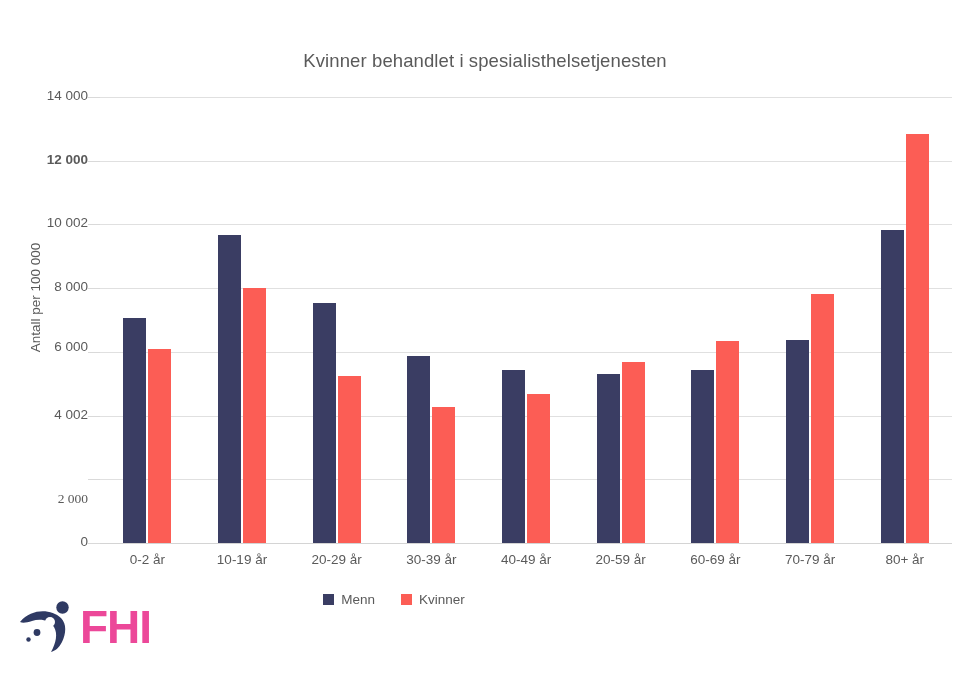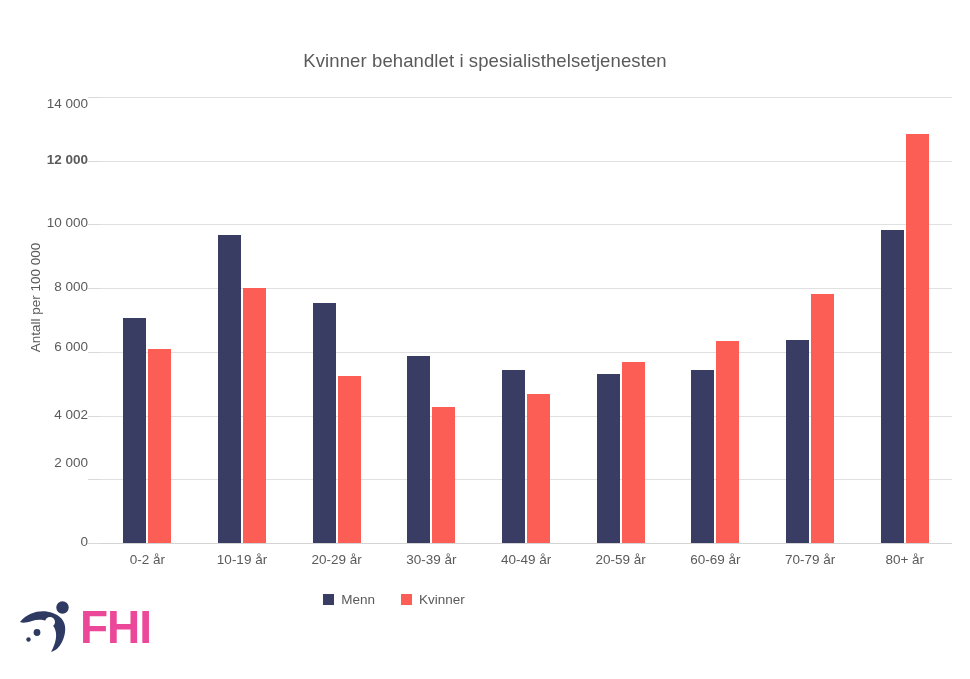--- a/index.html
+++ b/index.html
@@ -236,33 +236,33 @@
           <div class="bar kvinner" style="height: 249.441px; background: rgb(252, 93, 85);"></div>
         </div>
         <div class="bar-group">
           <div class="bar menn" style="height: 313.156px; background: rgb(58, 61, 99);"></div>
           <div class="bar kvinner" style="height: 408.727px; background: rgb(252, 93, 85);"></div>
         </div>
       </div>
   </div>
 
   <div id="y-ticks">
-      <div class="y-tick-label" style="top: 96px;">14 000</div>
+      <div class="y-tick-label" style="top: 88px;">14 000</div>
       <div class="y-tick-mark" style="top: 97px;"></div>
       <div class="y-tick-label" style="top: 151.714px; font-weight: bold;">12 000</div>
       <div class="y-tick-mark" style="top: 160.714px;"></div>
-      <div class="y-tick-label" style="top: 215.429px;">10 000</div>
+      <div class="y-tick-label" style="top: 215.429px;">10 002</div>
       <div class="y-tick-mark" style="top: 224.429px;"></div>
       <div class="y-tick-label" style="top: 279.143px;">8 000</div>
       <div class="y-tick-mark" style="top: 288.143px;"></div>
       <div class="y-tick-label" style="top: 339px;">6 000</div>
       <div class="y-tick-mark" style="top: 351.857px;"></div>
       <div class="y-tick-label" style="top: 406.571px;">4 002</div>
       <div class="y-tick-mark" style="top: 415.571px;"></div>
-      <div class="y-tick-label" style="top: 455px;">2 000</div>
+      <div class="y-tick-label" style="top: 491px; font-family: Liberation Serif, serif;">2 000</div>
       <div class="y-tick-mark" style="top: 479.286px;"></div>
       <div class="y-tick-label" style="top: 534px;">0</div>
       <div class="y-tick-mark" style="top: 543px;"></div>
     </div>
 
   <div class="x-labels" id="x-labels">
       <div class="x-label">0-2 år</div>
       <div class="x-label">10-19 år</div>
       <div class="x-label">20-29 år</div>
       <div class="x-label">30-39 år</div>

